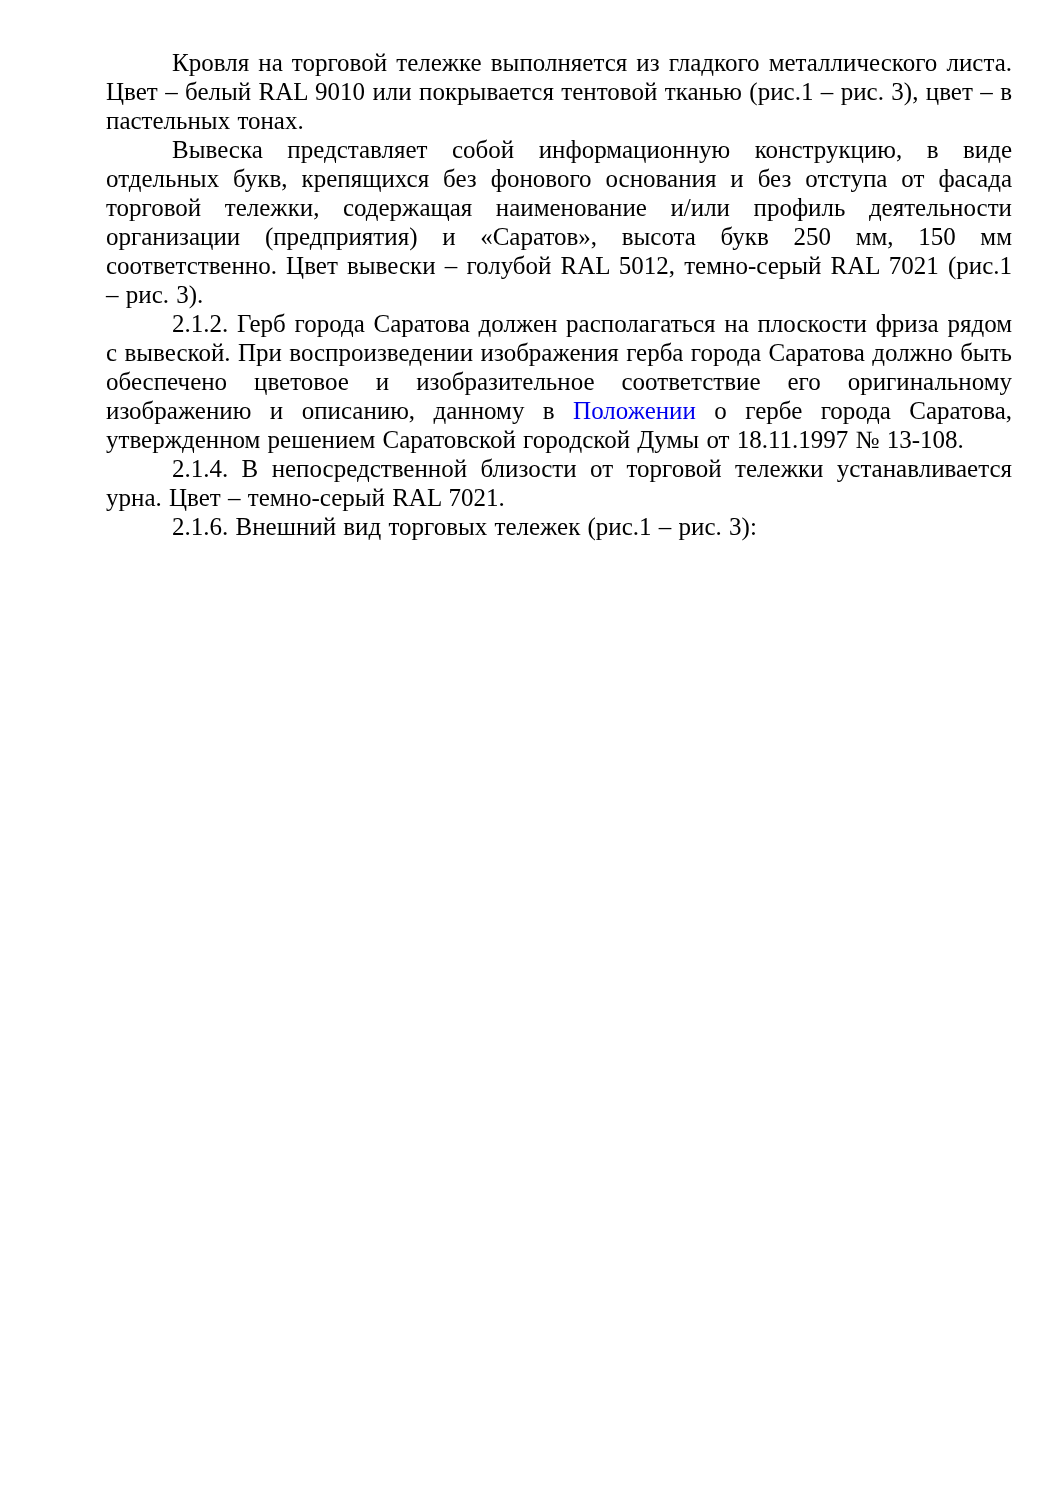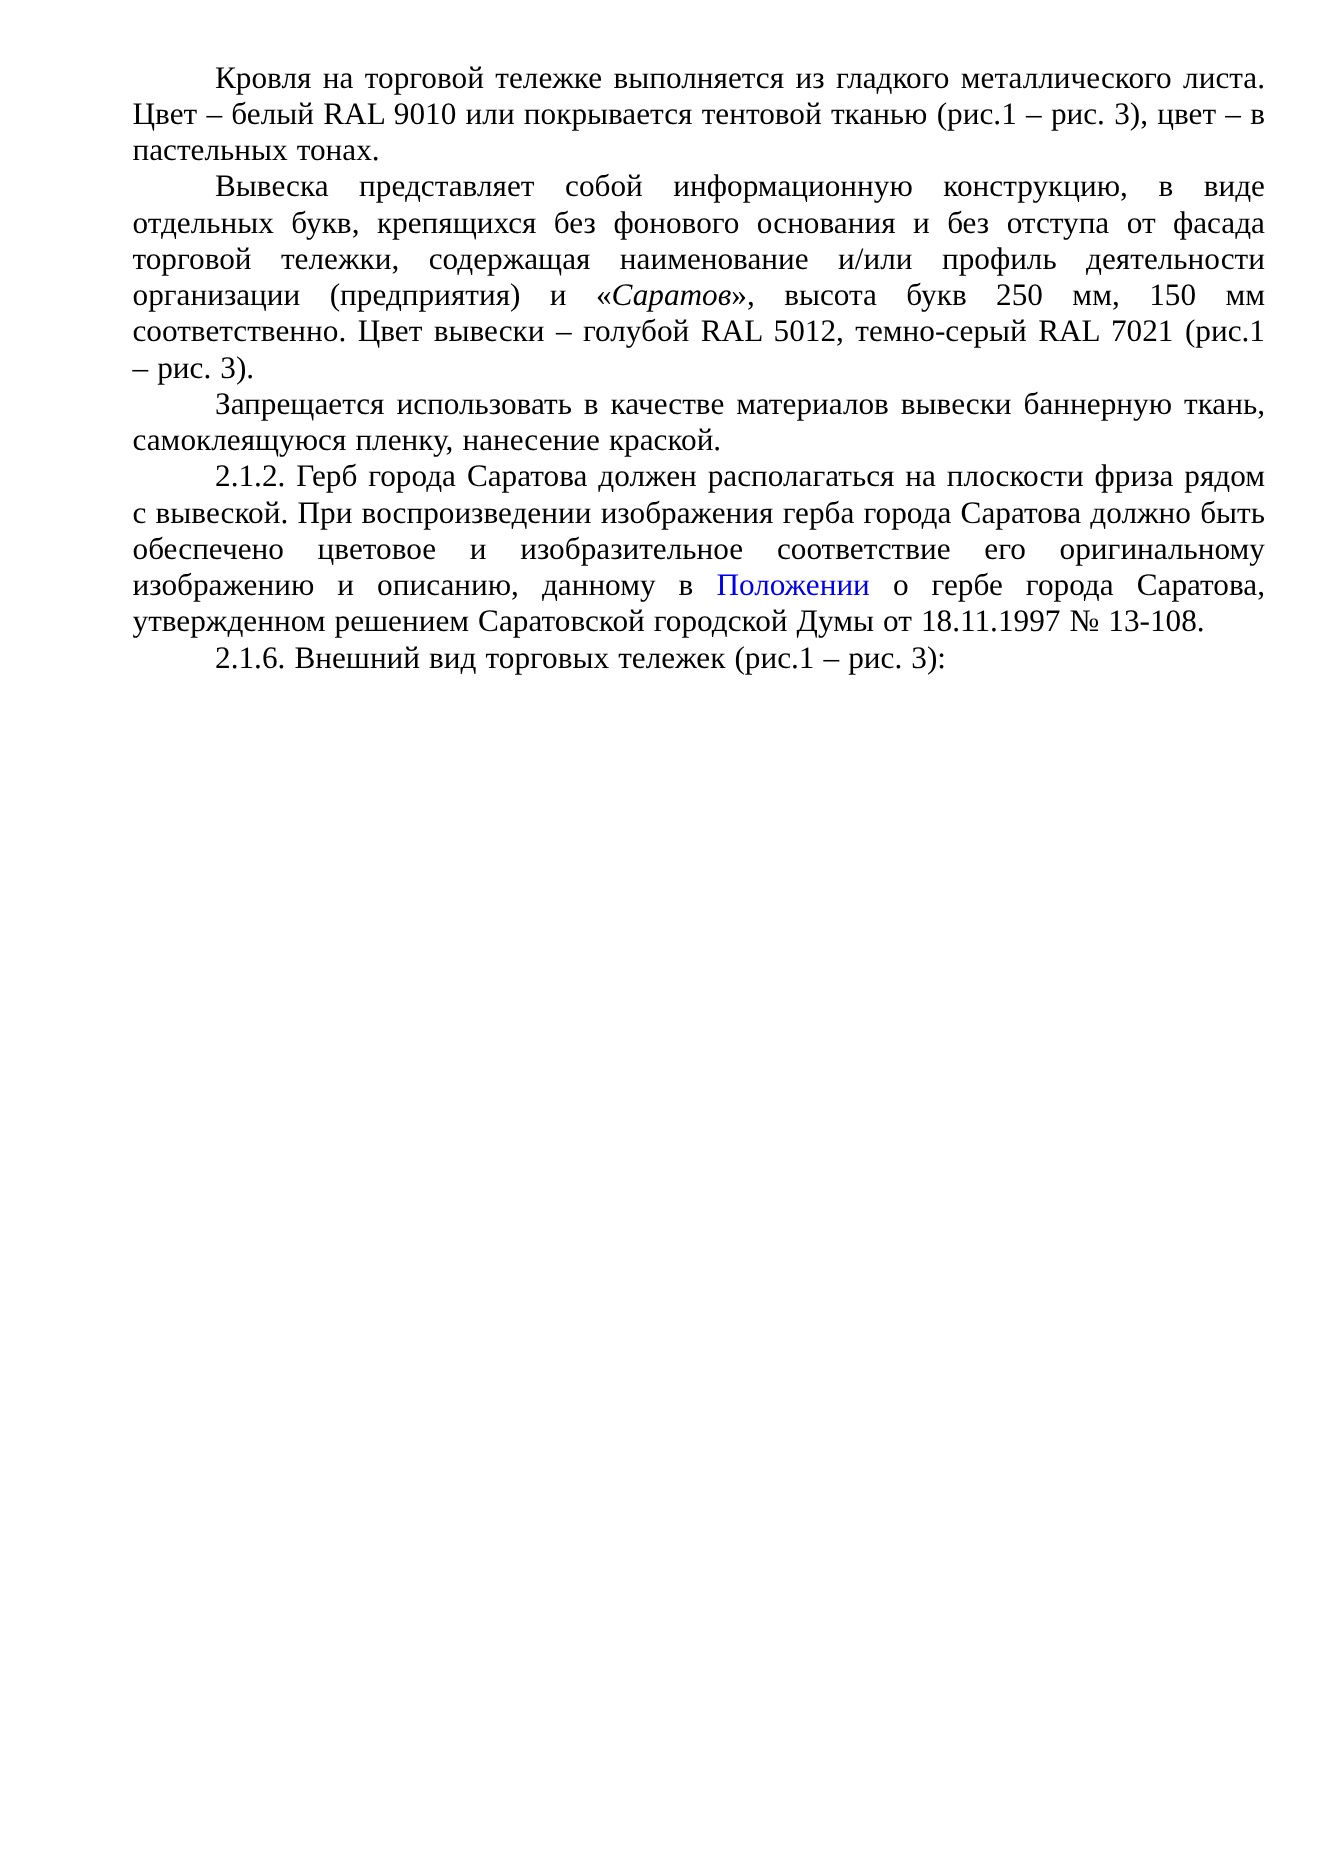--- a/index.html
+++ b/index.html
@@ -21,21 +21,20 @@
     padding: 0;
     text-align: justify;
     text-indent: 66px;
     font-family: "Liberation Serif", "DejaVu Serif", serif;
     font-size: 25px;
     line-height: 29px;
     color: #000000;
     word-spacing: 1px;
   }
   .run-italic {
-    font-style: italic;
   }
   .run-link {
     color: #0000ee;
     text-decoration: none;
     cursor: pointer;
   }
 </style>
 </head>
 <body style="background: rgb(255, 255, 255);">
 
@@ -44,28 +43,28 @@
   <p class="para">
     <span>Кровля на торговой тележке выполняется из гладкого металлического листа. Цвет – белый RAL 9010 или покрывается тентовой тканью (рис.1 – рис. 3), цвет – в пастельных тонах.</span>
   </p>
 
 
 
   <p class="para">
     <span>Вывеска представляет собой информационную конструкцию, в виде отдельных букв, крепящихся без фонового основания и без отступа от фасада торговой тележки, содержащая наименование и/или профиль деятельности организации (предприятия) и «</span><span class="run-italic">Саратов</span><span>», высота букв 250 мм, 150 мм соответственно. Цвет вывески – голубой RAL 5012, темно-серый RAL 7021  (рис.1 – рис. 3).</span>
   </p>
 
-  <p class="para">
-    <span>Запрещается использовать в качестве материалов вывески баннерную ткань, самоклеящуюся пленку, нанесение краской.</span>
-  </p>
 
   <p class="para">
     <span>2.1.2. Герб города Саратова должен располагаться на плоскости фриза рядом с вывеской. При воспроизведении изображения герба города Саратова должно быть обеспечено цветовое и изобразительное соответствие его оригинальному изображению и описанию, данному в </span><span class="run-link" style="color: rgb(0, 0, 238);">Положении</span><span> о гербе города Саратова, утвержденном решением Саратовской городской Думы от 18.11.1997 № 13-108.</span>
   </p>
 
 
+  <p class="para">
+    <span>2.1.4. В непосредственной близости от торговой тележки устанавливается урна. Цвет –  темно-серый RAL 7021.</span>
+  </p>
 
 
   <p class="para">
     <span>2.1.6. Внешний вид торговых тележек (рис.1 – рис. 3):</span>
   </p>
 
 </div>
 
 </body></html>

